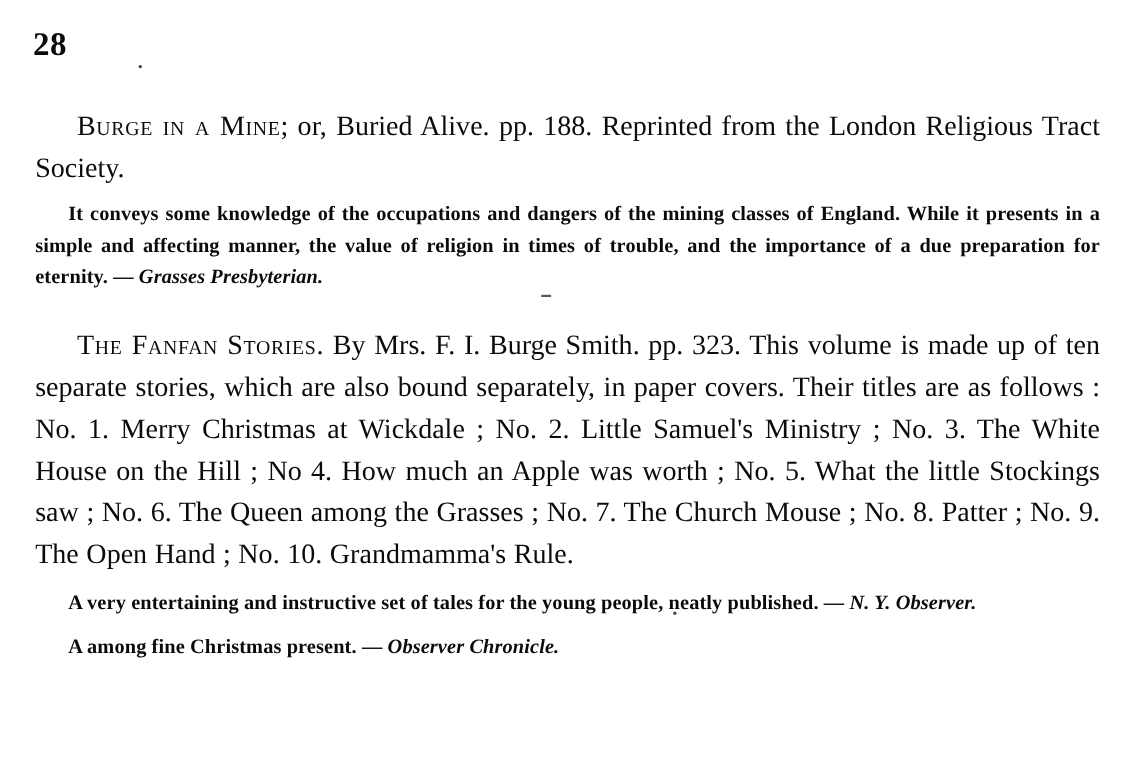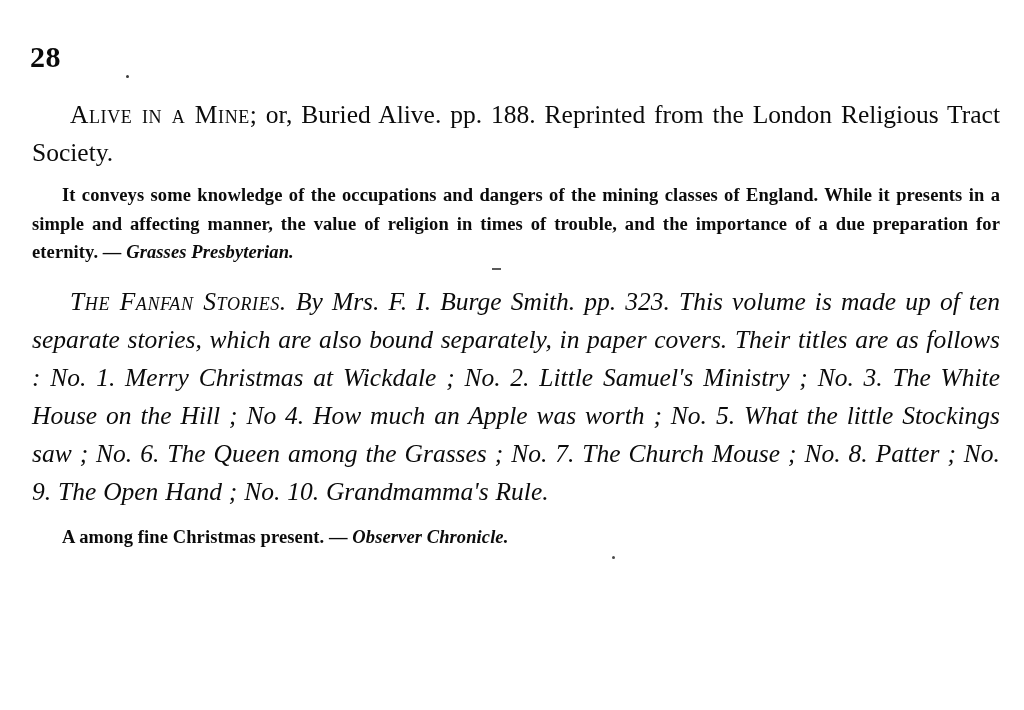--- a/index.html
+++ b/index.html
@@ -18,21 +18,21 @@
   }
 
   .page {
     position: absolute;
     inset: 0;
   }
 
   
   .running-head {
     position: absolute;
-    top: 42px;
+    top: 26px;
     left: 0;
     width: 1001px;
     height: 40px;
   }
   .folio {
     position: absolute;
     left: 30px;
     top: 0;
     font-size: 30px;
     font-weight: 700;
@@ -91,22 +91,21 @@
   .entry {
     font-size: 25.5px;
     line-height: 38px;
     text-align: justify;
     text-align-last: left;
     text-indent: 38px;
     margin: 0;
     word-spacing: 0.5px;
   }
   .entry.second {
-    margin-top: 16px;
-    font-style: italic;
+    margin-top: 28px;
   }
   .entry .sc {
     font-variant: small-caps;
     letter-spacing: 0.6px;
   }
 
   
   .notice {
     font-size: 18.5px;
     line-height: 28.5px;
@@ -133,26 +132,27 @@
 
 <div class="page">
 
   <div class="running-head">
     <div class="folio">28</div>
     <div class="speck"></div>
   </div>
 
   <div class="column">
 
-    <p class="entry"><span class="sc">Alive in a Mine</span><span>; or, Buried Alive.  pp. 188.  Reprinted from the London Religious Tract Society.</span></p>
+    <p class="entry"><span class="sc">Burge in a Mine</span><span>; or, Buried Alive.  pp. 188.  Reprinted from the London Religious Tract Society.</span></p>
 
     <p class="notice"><span>It conveys some knowledge of the occupations and dangers of the mining classes of England.  While it presents in a simple and affecting manner, the value of religion in times of trouble, and the importance of a due preparation for eternity.</span><span> — </span><span class="src">Grasses Presbyterian.</span></p>
 
     <p class="entry second"><span class="sc">The Fanfan Stories.</span><span>  By Mrs. F. I. Burge Smith.  pp. 323.  This volume is made up of ten separate stories, which are also bound separately, in paper covers.  Their titles are as follows : No. 1. Merry Christmas at Wickdale ; No. 2. Little Samuel's Ministry ; No. 3. The White House on the Hill ; No 4. How much an Apple was worth ; No. 5. What the little Stockings saw ; No. 6. The Queen among the Grasses ; No. 7. The Church Mouse ; No. 8. Patter ; No. 9. The Open Hand ; No. 10. Grandmamma's Rule.</span></p>
 
+    <p class="notice tight-top"><span>A very entertaining and instructive set of tales for the young people, neatly published.</span><span> — </span><span class="src">N. Y. Observer.</span></p>
 
     <p class="notice last"><span>A among fine Christmas present.</span><span> — </span><span class="src">Observer Chronicle.</span></p>
 
   </div>
 
   <div class="speck2"></div>
   <div class="speck3"></div>
 
 </div>
 

